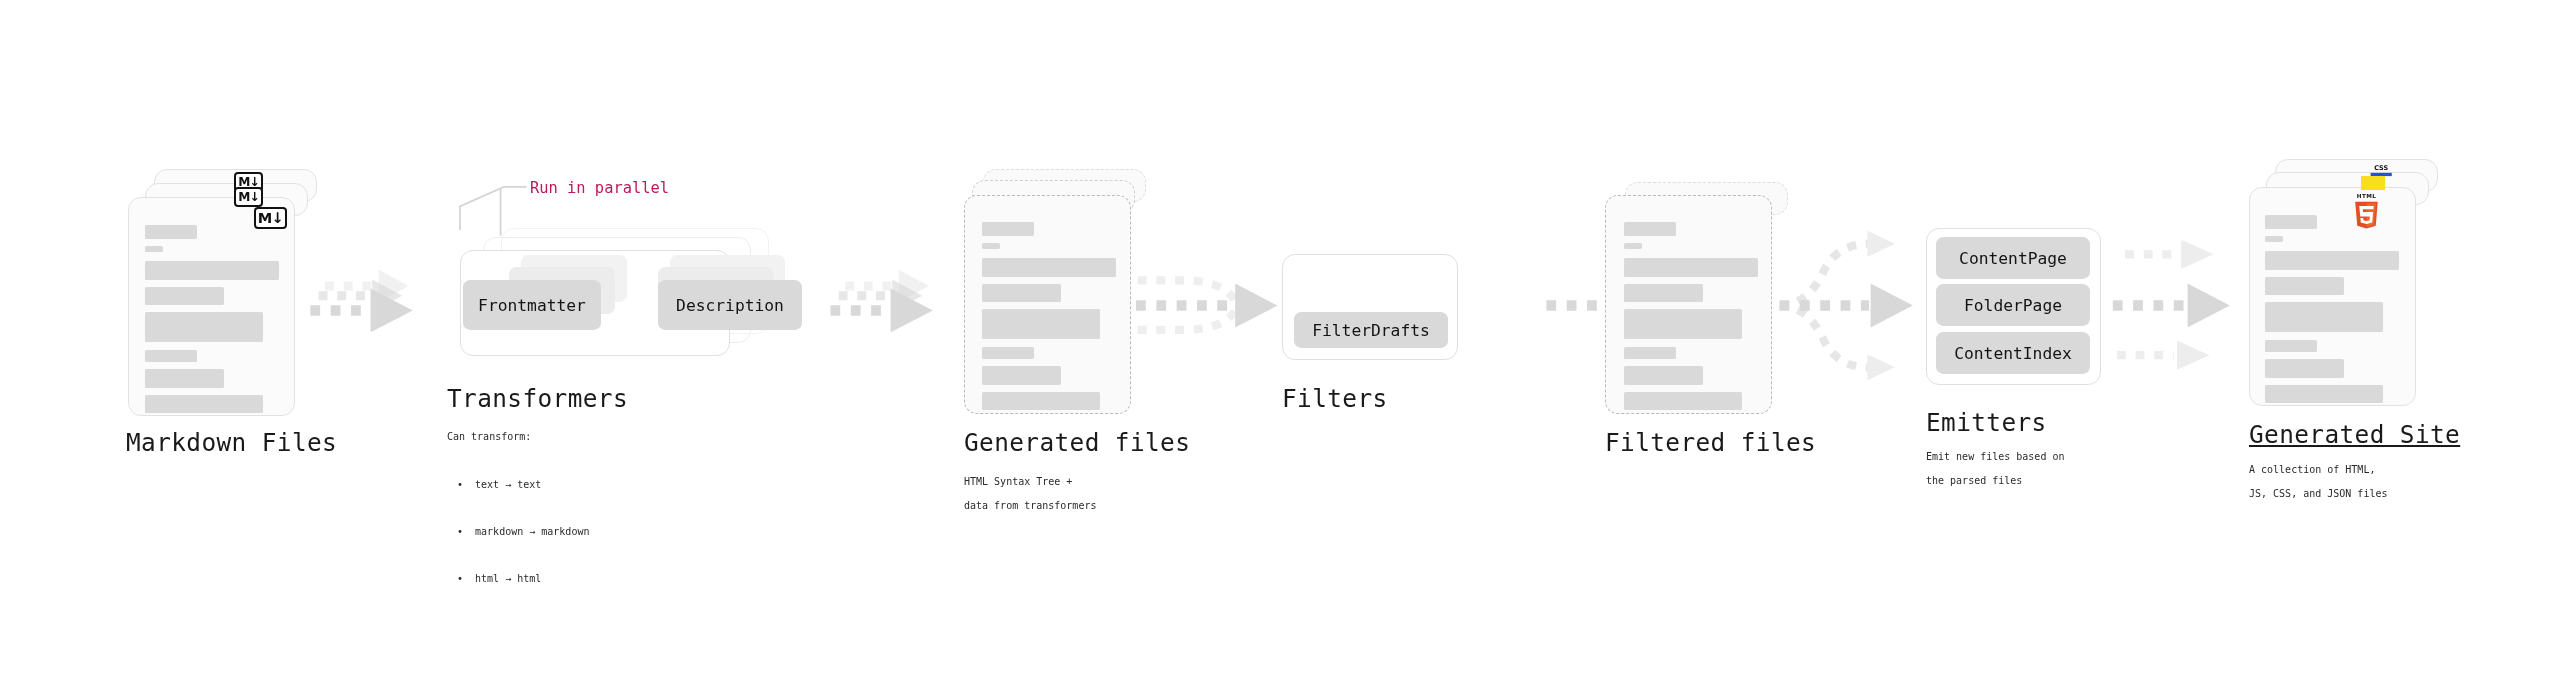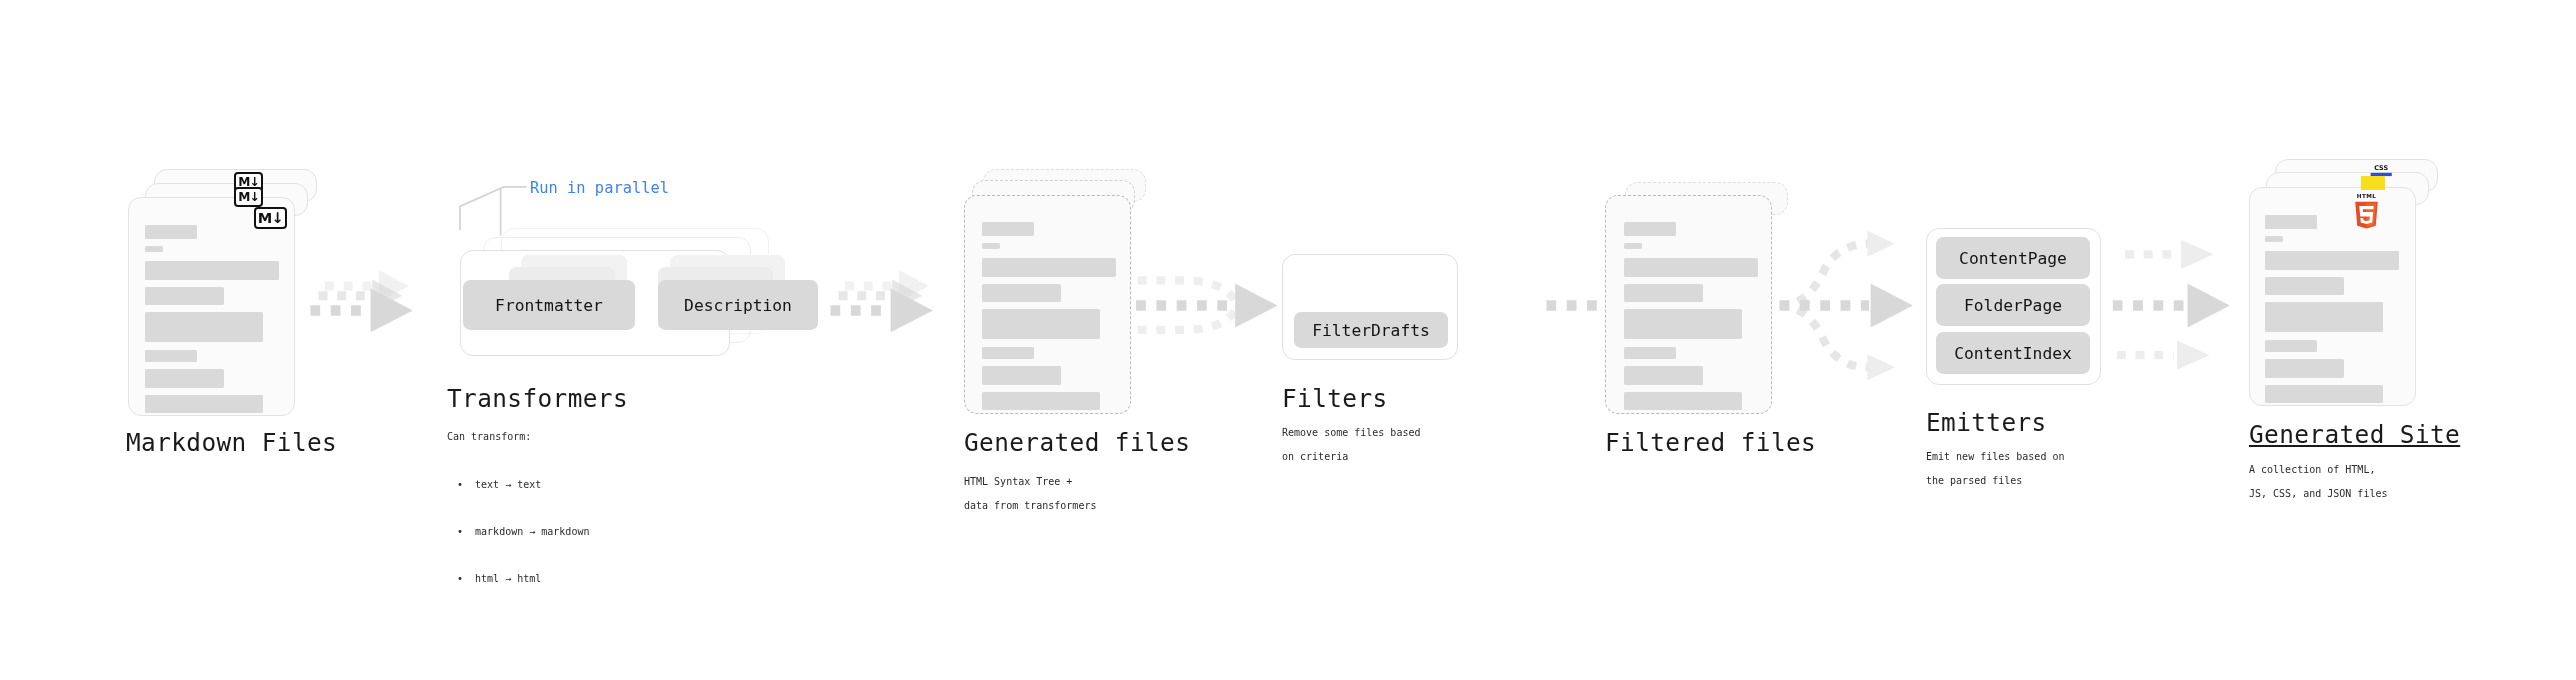--- a/index.html
+++ b/index.html
@@ -57,21 +57,21 @@
   .chip{
     position:absolute;background:#d9d9d9;border-radius:7.3px;
     display:flex;align-items:center;justify-content:center;
     font-size:16.3px;color:#141414;white-space:nowrap;
     box-sizing:border-box;
   }
   .chip.ghost{background:#ececec;color:transparent;}
   .chip.ghost2{background:#f2f2f2;color:transparent;}
 
   .parallel-label{
-    position:absolute;font-size:15.4px;color:#3b82f6;white-space:nowrap;
+    position:absolute;font-size:15.4px;color:#be185d;white-space:nowrap;
   }
 
   .svglayer{position:absolute;left:0;top:0;pointer-events:none;}
   .bullet-list{margin:0;padding:0;list-style:none;}
   .bullet-list li{white-space:nowrap;}
 </style>
 </head>
 <body>
 
 <div class="stage">
@@ -201,24 +201,24 @@
   <div>
     <div class="procbox ghost2" style="left:501px;top:228px;width:268px;height:106px;"></div>
     <div class="procbox ghost" style="left:483px;top:237px;width:268px;height:106px;"></div>
     <div class="procbox" style="left:460px;top:250px;width:270px;height:106px;"></div>
 
     <div class="chip ghost2" style="left:521px;top:255px;width:106px;height:47px;"></div>
     <div class="chip ghost2" style="left:670px;top:255px;width:115px;height:47px;"></div>
     <div class="chip ghost" style="left:509px;top:267px;width:106px;height:47px;"></div>
     <div class="chip ghost" style="left:658px;top:267px;width:115px;height:47px;"></div>
 
-    <div class="chip" style="left:463px;top:280px;width:172px;height:50px;">
+    <div class="chip" style="left:463px;top:280px;width:138px;height:50px;">
       <span>Frontmatter</span>
     </div>
-    <div class="chip" style="left:658px;top:280px;width:160px;height:50px;">
+    <div class="chip" style="left:658px;top:280px;width:144px;height:50px;">
       <span>Description</span>
     </div>
 
     <div class="parallel-label" style="left:530px;top:179px;">Run in parallel</div>
   </div>
   <div class="stage-title" style="left:447px;top:384px;">Transformers</div>
   <div class="stage-desc" style="left:447px;top:425px;">Can transform:</div>
   <ul class="bullet-list stage-desc" style="left:457px;top:449px;">
     <li>•&nbsp; <span>text → text</span></li>
     <li>•&nbsp; <span>markdown → markdown</span></li>
@@ -245,22 +245,20 @@
   <div class="stage-desc" style="left:964px;top:470px;">HTML Syntax Tree +
 data from transformers</div>
 
   <div>
     <div class="procbox" style="left:1282px;top:254px;width:176px;height:106px;"></div>
     <div class="chip" style="left:1294px;top:280px;width:154px;height:36px;margin-top:32px;">
       <span>FilterDrafts</span>
     </div>
   </div>
   <div class="stage-title" style="left:1282px;top:384px;">Filters</div>
-  <div class="stage-desc" style="left:1282px;top:421px;">Remove some files based
-on criteria</div>
 
   <div class="doccard">
     <div class="sheet dashed3" style="left:1625px;top:182px;width:163px;height:32.5px;"></div>
     <div class="sheet dashed" style="left:1605px;top:195px;width:167px;height:219px;"></div>
 
     <div class="skelbars" style="left:1624px;top:222px;width:138px;">
       <div class="bar" style="width:52px;height:14px;"></div>
       <div class="bar" style="width:18px;height:5.7px;margin-bottom:9px;"></div>
       <div class="bar" style="width:134px;height:18.7px;"></div>
       <div class="bar" style="width:79px;height:18px;"></div>

